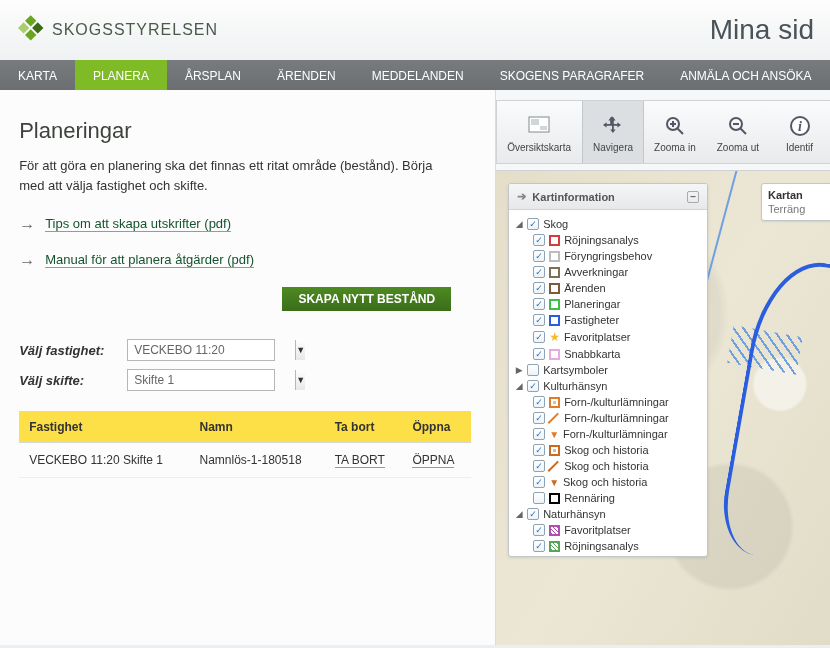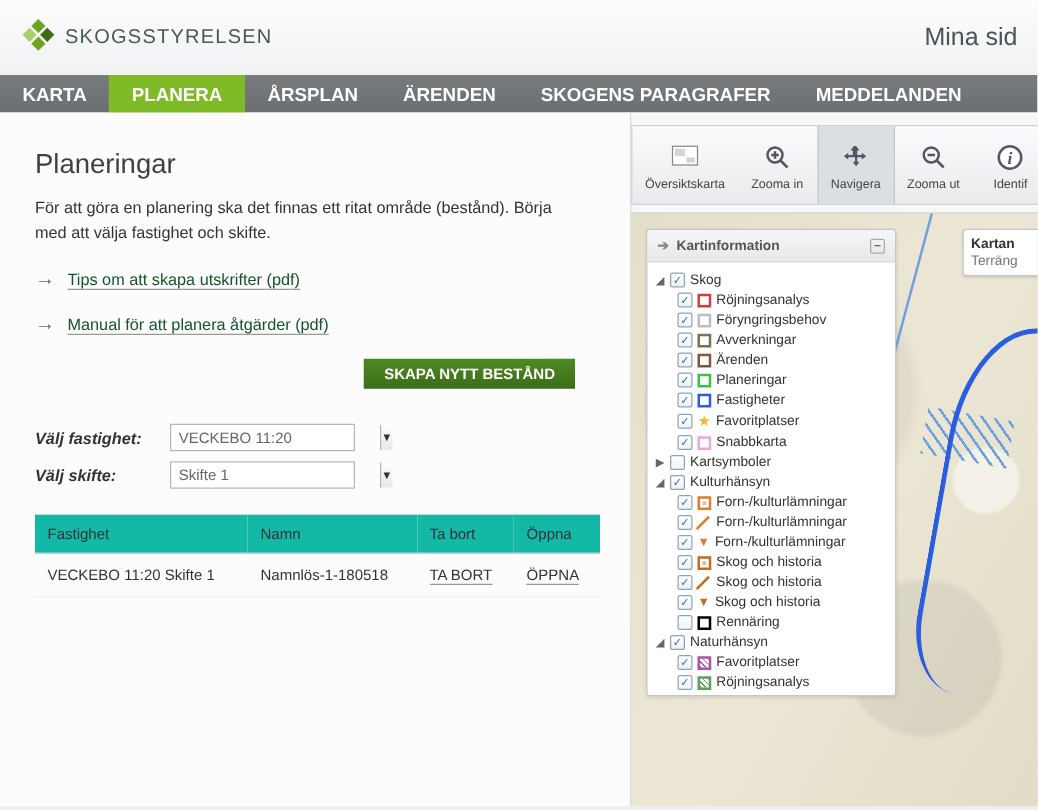--- a/index.html
+++ b/index.html
@@ -18,40 +18,39 @@
   .header {
     height: 60px;
     display: flex;
     align-items: center;
     padding: 0 16px;
     background: linear-gradient(#fdfdfd, #eff1f2);
     justify-content: space-between;
   }
   .brand { display: flex; align-items: center; gap: 8px; }
   .brand-text { font-size: 16px; letter-spacing: 1px; color: #4a5a4a; }
-  .header-right { font-size: 20px; color: #4a5358; }
+  .header-right { font-size: 28px; color: #4a5358; }
   
   .nav {
     display: flex;
     background: linear-gradient(#777b7e, #6b6f72);
     height: 30px;
   }
   .nav-item {
     color: #fff;
-    font-size: 15px;
+    font-size: 12px;
     padding: 16px 18px;
     display: flex;
     align-items: center;
     cursor: pointer;
     white-space: nowrap;
-    font-weight: bold;
   }
   .nav-item.active { background: #7fba27; }
   
-  .main { display: flex; }
+  .main { display: flex; justify-content: flex-end; }
   .left {
     width: 520px;
     padding: 28px 24px 10px 28px;
     background: #fcfcfc;
   }
   .right {
     flex: 1;
     position: relative;
     padding-top: 10px;
     background: #f6f7f8;
@@ -91,22 +90,22 @@
   }
   .select-wrap .dd-btn {
     width: 20px; height: 100%; border-left: 1px solid #b5b8ba;
     background: linear-gradient(#fdfdfd, #e6e8ea);
     display: flex; align-items: center; justify-content: center;
     cursor: pointer; font-size: 9px; color: #333;
   }
   
   table.list { width: 452px; border-collapse: collapse; margin-top: 20px; font-size: 12px; }
   table.list th {
-    text-align: left; background: #14b8a6; border-top: 1px solid #d4d7d9; border-bottom: 1px solid #d4d7d9;
-    padding: 8px 10px; font-weight: normal; color: #333;
+    text-align: left; background: #fde047; border-top: 1px solid #d4d7d9; border-bottom: 1px solid #d4d7d9;
+    padding: 8px 10px; font-weight: bold; color: #333;
   }
   table.list td { padding: 10px; border-bottom: 1px solid #eceef0; }
   table.list a { color: #333; text-decoration: none; border-bottom: 1px solid #999; cursor: pointer; }
   
   .toolbar {
     display: flex;
     background: linear-gradient(#fafbfc, #e8eaec);
     border: 1px solid #cfd3d6;
     border-right: none;
     height: 64px;
@@ -210,22 +209,23 @@
     <span class="brand-text">SKOGSSTYRELSEN</span>
   </div>
   <div class="header-right">Mina sid</div>
 </div>
 
 <div class="nav">
   <div class="nav-item">KARTA</div>
   <div class="nav-item active">PLANERA</div>
   <div class="nav-item">ÅRSPLAN</div>
   <div class="nav-item">ÄRENDEN</div>
+  <div class="nav-item">MEDDELANDEN</div>
   <div class="nav-item">SKOGENS PARAGRAFER</div>
-  <div class="nav-item">MEDDELANDEN</div>
+  <div class="nav-item">ANMÄLA OCH ANSÖKA</div>
 </div>
 
 <div class="main">
   <div class="left">
     <h1>Planeringar</h1>
     <div class="intro">För att göra en planering ska det finnas ett ritat område (bestånd). Börja med att välja fastighet och skifte.</div>
 
     <div class="link-row">
       <span class="arrow-right">→</span>
       <a>Tips om att skapa utskrifter (pdf)</a>
@@ -279,39 +279,39 @@
       <div class="tool">
         <div class="ticon">
           <svg width="22" height="20">
               <rect x="1" y="1" width="20" height="15" fill="#fff" stroke="#888"></rect>
               <rect x="3" y="3" width="8" height="6" fill="#cfd6dc"></rect>
               <rect x="12" y="10" width="7" height="4" fill="#cfd6dc"></rect>
             </svg>
         </div>
         <span class="tool-label">Översiktskarta</span>
       </div>
+      <div class="tool active">
+        <div class="ticon">
+          <svg width="22" height="22">
+              <path d="M11 2l3 4h-2v4h4v-2l4 3-4 3v-2h-4v4h2l-3 4-3-4h2v-4H4v2L0 11l4-3v2h4V6H6l3-4z" fill="#556" transform="translate(1,0) scale(0.9)"></path>
+            </svg>
+        </div>
+        <span class="tool-label">Navigera</span>
+      </div>
       <div class="tool">
         <div class="ticon">
           <svg width="22" height="22">
               <circle cx="9" cy="9" r="6" fill="none" stroke="#556" stroke-width="2"></circle>
               <line x1="13" y1="13" x2="19" y2="19" stroke="#556" stroke-width="2"></line>
               <line x1="9" y1="6" x2="9" y2="12" stroke="#556" stroke-width="2"></line>
               <line x1="6" y1="9" x2="12" y2="9" stroke="#556" stroke-width="2"></line>
             </svg>
         </div>
         <span class="tool-label">Zooma in</span>
       </div>
-      <div class="tool active">
-        <div class="ticon">
-          <svg width="22" height="22">
-              <path d="M11 2l3 4h-2v4h4v-2l4 3-4 3v-2h-4v4h2l-3 4-3-4h2v-4H4v2L0 11l4-3v2h4V6H6l3-4z" fill="#556" transform="translate(1,0) scale(0.9)"></path>
-            </svg>
-        </div>
-        <span class="tool-label">Navigera</span>
-      </div>
       <div class="tool">
         <div class="ticon">
           <svg width="22" height="22">
               <circle cx="9" cy="9" r="6" fill="none" stroke="#556" stroke-width="2"></circle>
               <line x1="13" y1="13" x2="19" y2="19" stroke="#556" stroke-width="2"></line>
               <line x1="6" y1="9" x2="12" y2="9" stroke="#556" stroke-width="2"></line>
             </svg>
         </div>
         <span class="tool-label">Zooma ut</span>
       </div>

